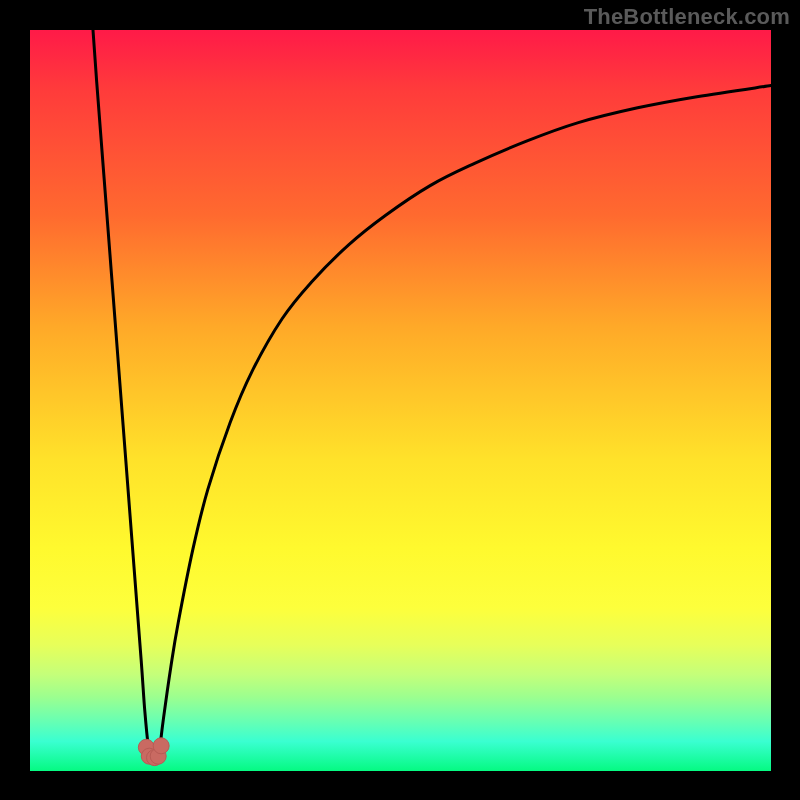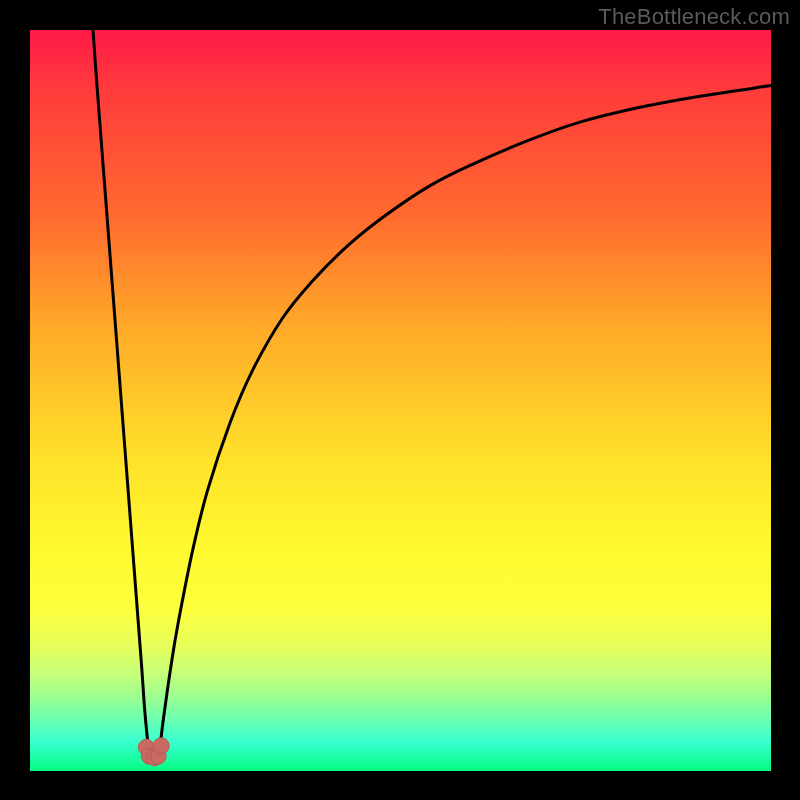--- a/index.html
+++ b/index.html
@@ -40,21 +40,21 @@
       #3affd1 96%,
       #05fa82 100%
     );
   }
   .attrib {
     position: absolute;
     top: 4px;
     right: 10px;
     color: #5a5a5a;
     font-size: 22px;
-    font-weight: 400;
+    font-weight: 700;
     letter-spacing: 0.2px;
   }
   svg.curve {
     position: absolute;
     left: 0;
     top: 0;
     width: 741px;
     height: 741px;
     overflow: visible;
   }

